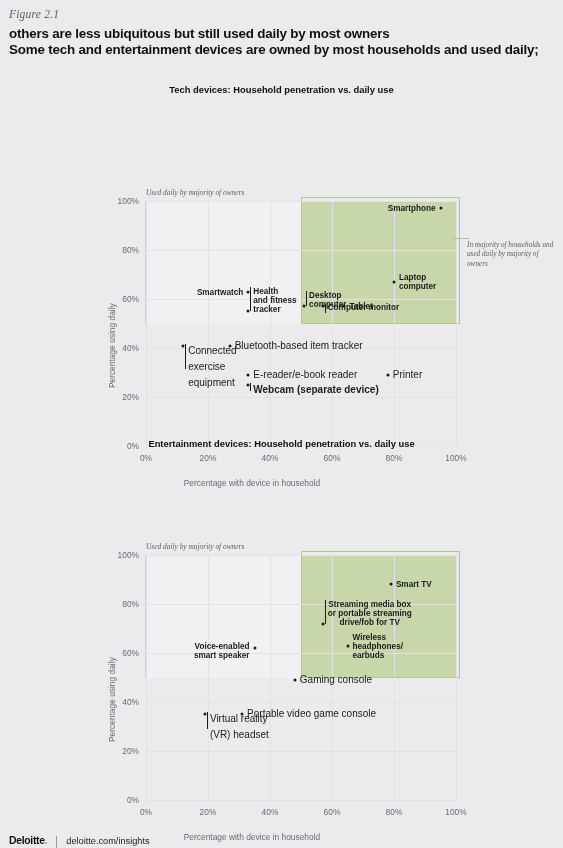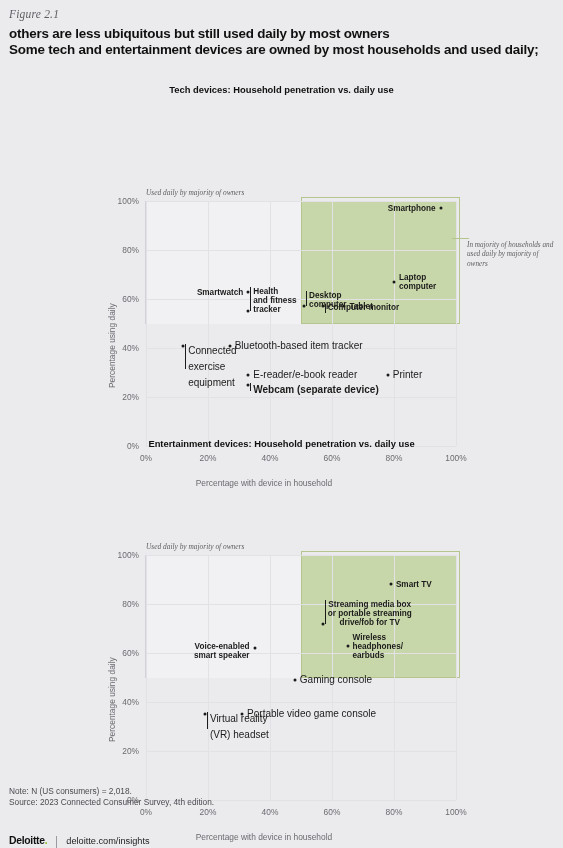--- a/index.html
+++ b/index.html
@@ -77,21 +77,21 @@
     transform:translateX(-50%);
   }
   .ylabel{
     position:absolute;
     font-size:8.4px;color:#6a6a70;white-space:nowrap;
     transform:rotate(-90deg);transform-origin:0 0;
   }
   #chart1 .ylabel{left:107px;top:310px;}
   #chart2 .ylabel{left:107px;top:310px;}
   .xlabel{
-    position:absolute;left:16px;width:496px;
+    position:absolute;left:4px;width:496px;
     font-size:8.4px;color:#6a6a70;text-align:center;
   }
   #chart1 .xlabel{top:400px;}
   #chart2 .xlabel{top:400px;}
 
   .band-note{
     position:absolute;
     font-family:"Liberation Serif", serif;
     font-style:italic;font-size:7.4px;color:#5d5d63;white-space:nowrap;
   }
@@ -282,24 +282,20 @@
         <div class="dot" style="left: 58.9px; top: 159.25px;"></div>
         <div class="leader" style="left: 60.9px; top: 157.25px; height: 17.2px;"></div>
         <div class="dlabel tl" style="left: 63.9px; top: 156.25px;">Virtual reality
 (VR) headset</div>
       </div>
 
     <div class="ylabel">Percentage using daily</div>
     <div class="xlabel">Percentage with device in household</div>
   </div>
 
-  <div class="note">
-    <span>Note: N (US consumers) = 2,018.</span>
-    <span>Source: 2023 Connected Consumer Survey, 4th edition.</span>
-  </div>
   <div class="logo-wrap">
     <div class="logo-txt">
       <div class="logo-main"><span>Deloitte</span><span class="logo-dot">.</span></div>
       <div class="logo-sub">Insights</div>
     </div>
     <div class="logo-div"></div>
     <div class="logo-url">deloitte.com/insights</div>
   </div>
 
 </div>

